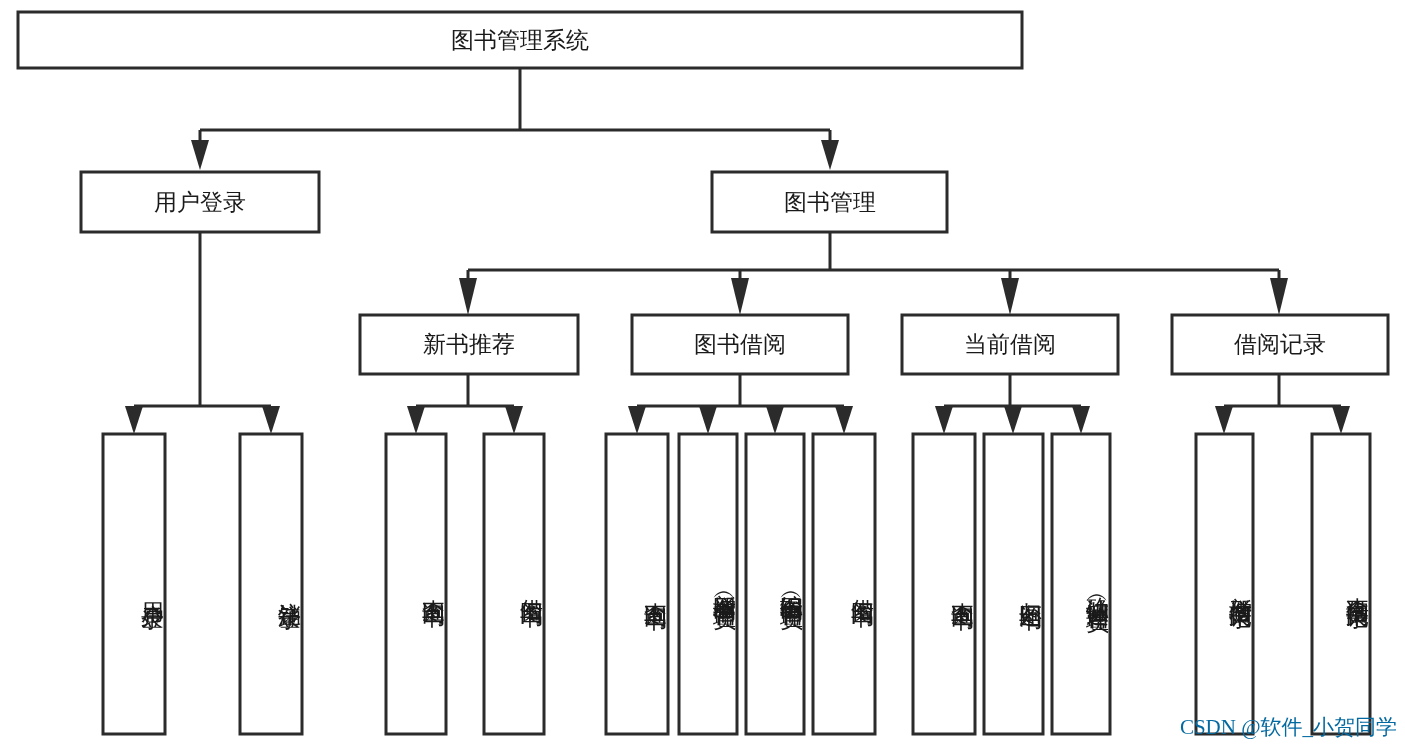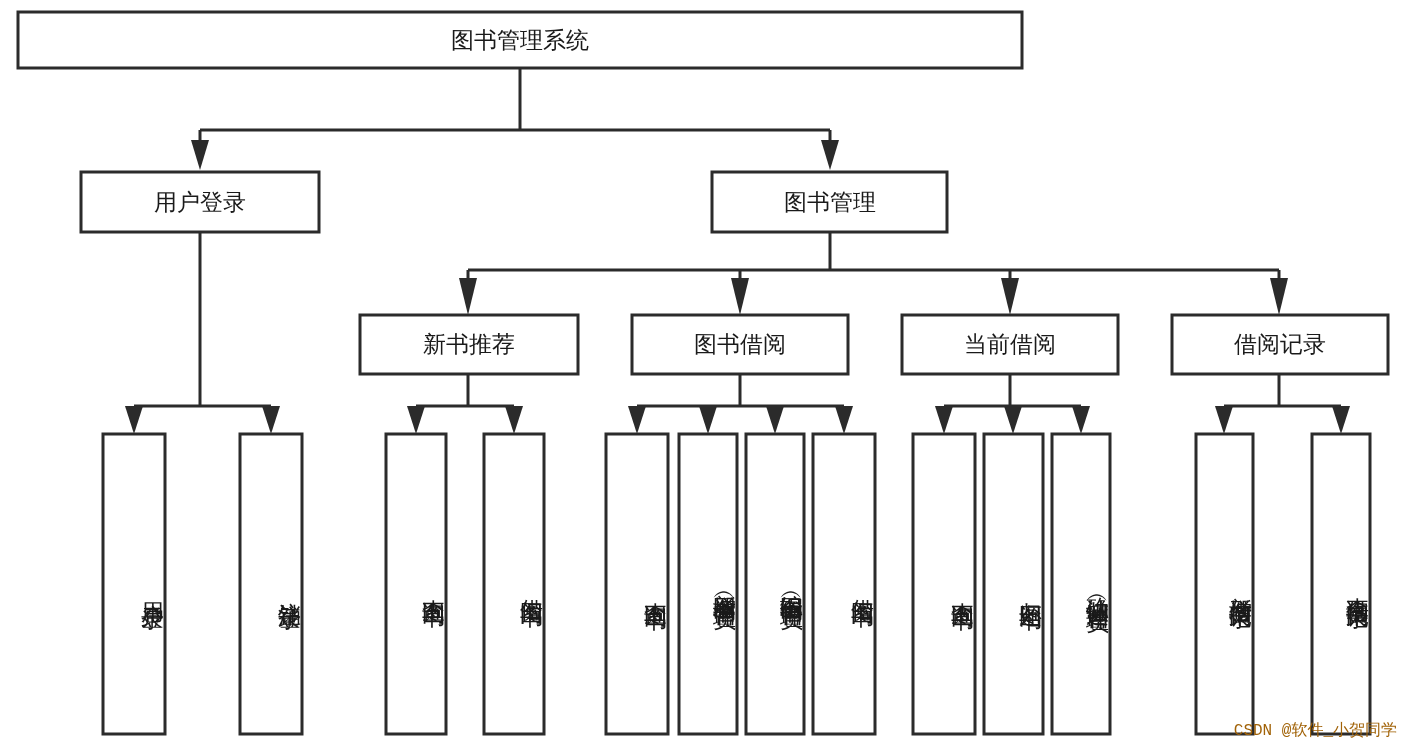--- a/index.html
+++ b/index.html
@@ -57,23 +57,23 @@
     line-height: 1.05;
     color: #1a1a1a;
     letter-spacing: 2px;
     white-space: nowrap;
     pointer-events: none;
   }
   .watermark {
     position: absolute;
     right: 8px;
     bottom: 6px;
-    font-family: Liberation Mono, monospace;
-    font-size: 16px;
-    color: #a16207;
+    font-family: Liberation Serif, serif;
+    font-size: 21px;
+    color: #0369a1;
     white-space: nowrap;
   }
 </style>
 </head>
 <body>
 
 <div id="diagram-root">
 
   <svg id="flow-svg" viewBox="0 0 1405 747">
 

